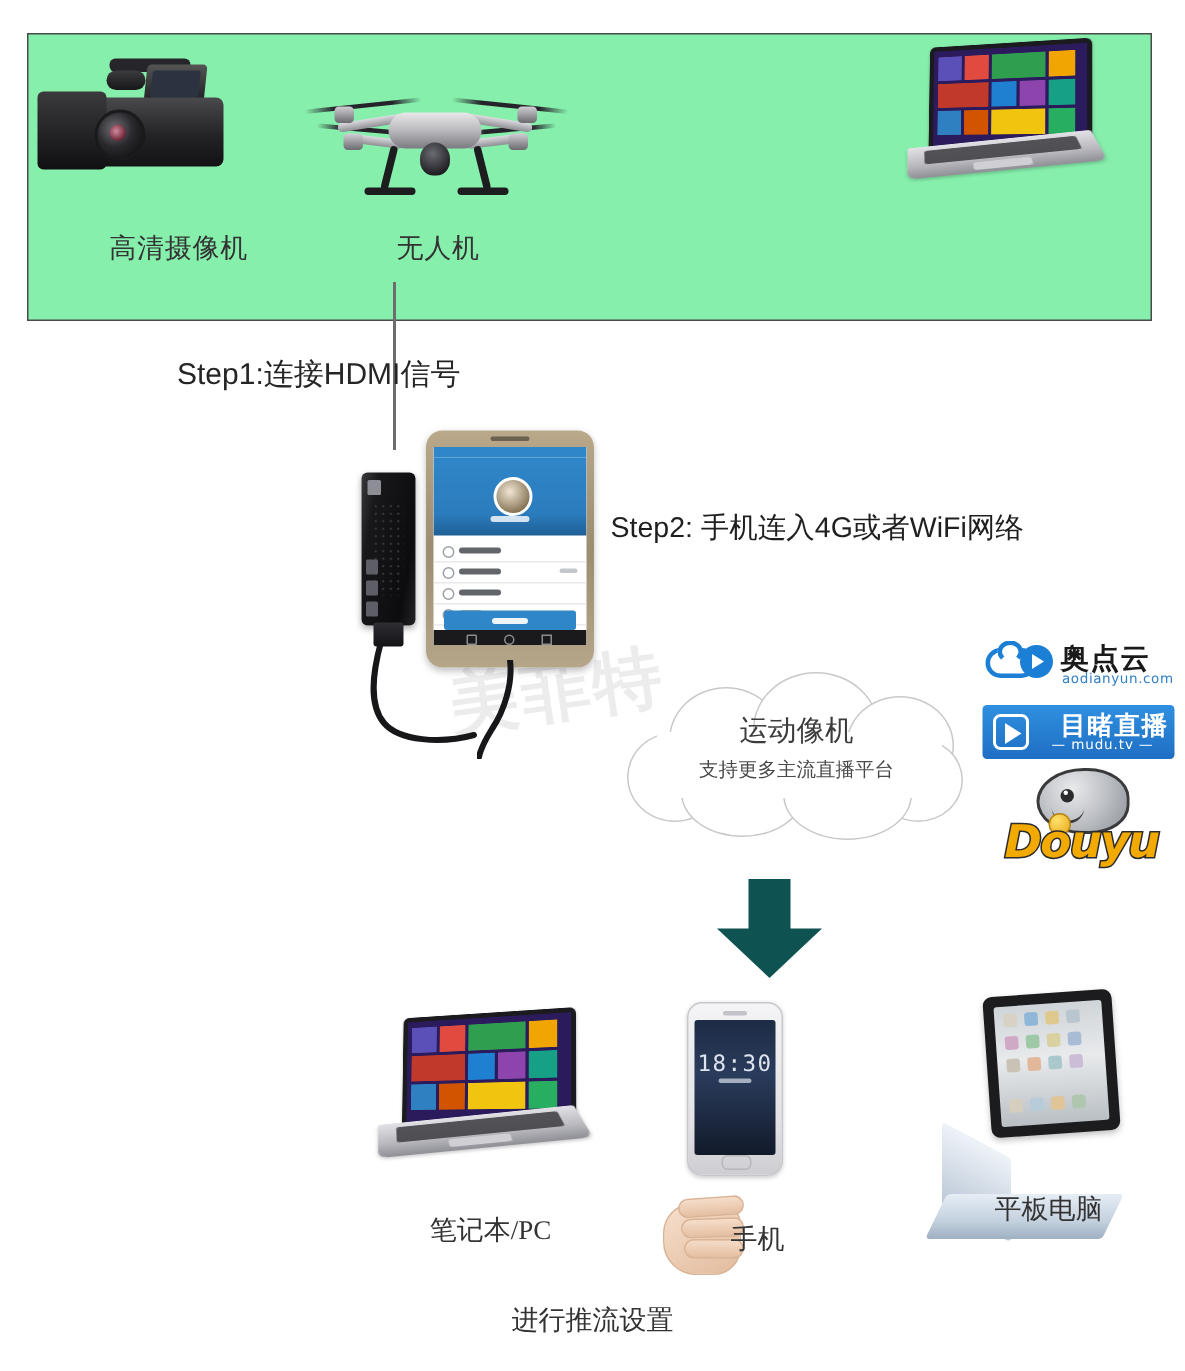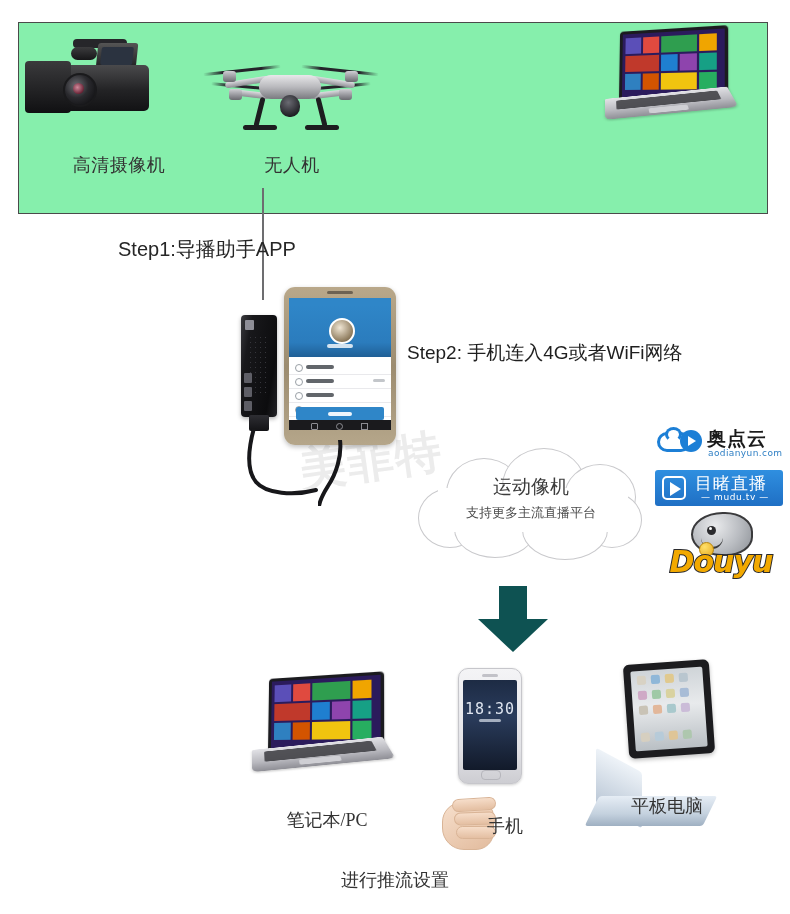--- a/index.html
+++ b/index.html
@@ -165,21 +165,21 @@
   .ad-cn{position:absolute;left:52px;top:2px;font-size:19px;font-weight:bold;color:#1a1a1a;letter-spacing:1px;}
   .ad-en{position:absolute;left:53px;top:24px;font-size:9px;color:#2e7fc4;letter-spacing:.4px;
     font-family:"DejaVu Sans",sans-serif;}
   
   #logo-mudu{top:46px;width:128px;height:36px;border-radius:3px;
     background:linear-gradient(180deg,#2f8fe0 0%,#1f6fc4 100%);}
   .md-tri{position:absolute;left:7px;top:6px;width:24px;height:24px;border-radius:5px;
     border:2.5px solid #ffffff;box-sizing:border-box;}
   .md-tri:after{content:"";position:absolute;left:6px;top:4px;border-left:11px solid #ffffff;
     border-top:7px solid transparent;border-bottom:7px solid transparent;}
-  .md-cn{position:absolute;left:40px;top:2px;font-size:17px;font-weight:normal;color:#ffffff;letter-spacing:1px;}
+  .md-cn{position:absolute;left:52px;top:2px;font-size:17px;font-weight:bold;color:#ffffff;letter-spacing:1px;}
   .md-en{position:absolute;left:36px;right:4px;top:22px;font-size:9px;color:#ffffff;text-align:center;
     letter-spacing:.6px;font-family:"DejaVu Sans",sans-serif;}
   
   #logo-douyu{top:88px;width:132px;height:76px;}
   .dy-fish{position:absolute;left:36px;top:0;width:62px;height:44px;border-radius:52% 46% 44% 50%;
     background:radial-gradient(circle at 38% 30%,#e9eaec 0%,#b9bcc1 55%,#8d9197 100%);
     border:2px solid #3a3a3c;box-sizing:border-box;}
   .dy-eye{position:absolute;left:14px;top:12px;width:9px;height:9px;border-radius:50%;background:#2b2b2e;}
   .dy-eye:after{content:"";position:absolute;left:2px;top:1px;width:3px;height:3px;border-radius:50%;background:#fff;}
   .dy-mouth{position:absolute;left:8px;top:24px;width:22px;height:9px;border-bottom:2.5px solid #3a3a3c;
@@ -300,21 +300,21 @@
         <div class="lap-base" style="left:4px;top:70px;width:120px;height:34px;">
           <div class="lap-kb"></div>
             <div class="lap-tp"></div>
         </div>
       </div>
     </div>
   </div>
 </div>
 
 <div class="abs" id="hdmi-line"></div>
-<div class="abs" id="step1-label">Step1:导播助手APP</div>
+<div class="abs" id="step1-label">Step1:连接HDMI信号</div>
 
 <div class="abs" id="encoder-box">
   <div class="enc-top-led"></div>
   <div class="enc-dots"></div>
   <div class="enc-port" style="top:58px;width:8px;height:10px;"></div>
   <div class="enc-port" style="top:72px;width:8px;height:10px;"></div>
   <div class="enc-port" style="top:86px;width:8px;height:10px;"></div>
 </div>
 <div class="abs" id="enc-usb"></div>
 
@@ -450,21 +450,21 @@
     <div class="hand">
       <div class="palm"></div>
       <div class="finger" style="left:12px;top:6px;width:44px;height:13px;transform:rotate(-4deg);"></div>
       <div class="finger" style="left:14px;top:20px;width:42px;height:13px;transform:rotate(-2deg);"></div>
       <div class="finger" style="left:16px;top:34px;width:40px;height:13px;"></div>
     </div>
   </div>
   <div class="view-label" style="left:0;top:146px;width:130px;">手机</div>
 </div>
 
-<div class="abs" style="left:592px;top:662px;width:150px;height:170px;">
+<div class="abs" style="left:624px;top:662px;width:150px;height:170px;">
   <div id="tablet" style="left:0;top:6px;">
     <div class="tb-prop"></div>
     <div class="tb-cover"></div>
     <div class="tb-body">
       <div class="tb-screen">
         <div class="ipad-icon" style="left:6px;top:5px;background:#d8d2c4;"></div>
         <div class="ipad-icon" style="left:20px;top:5px;background:#8fb7d8;"></div>
         <div class="ipad-icon" style="left:34px;top:5px;background:#e0c98f;"></div>
         <div class="ipad-icon" style="left:48px;top:5px;background:#b9c6cf;"></div>
         <div class="ipad-icon" style="left:6px;top:20px;background:#cfa9c6;"></div>

